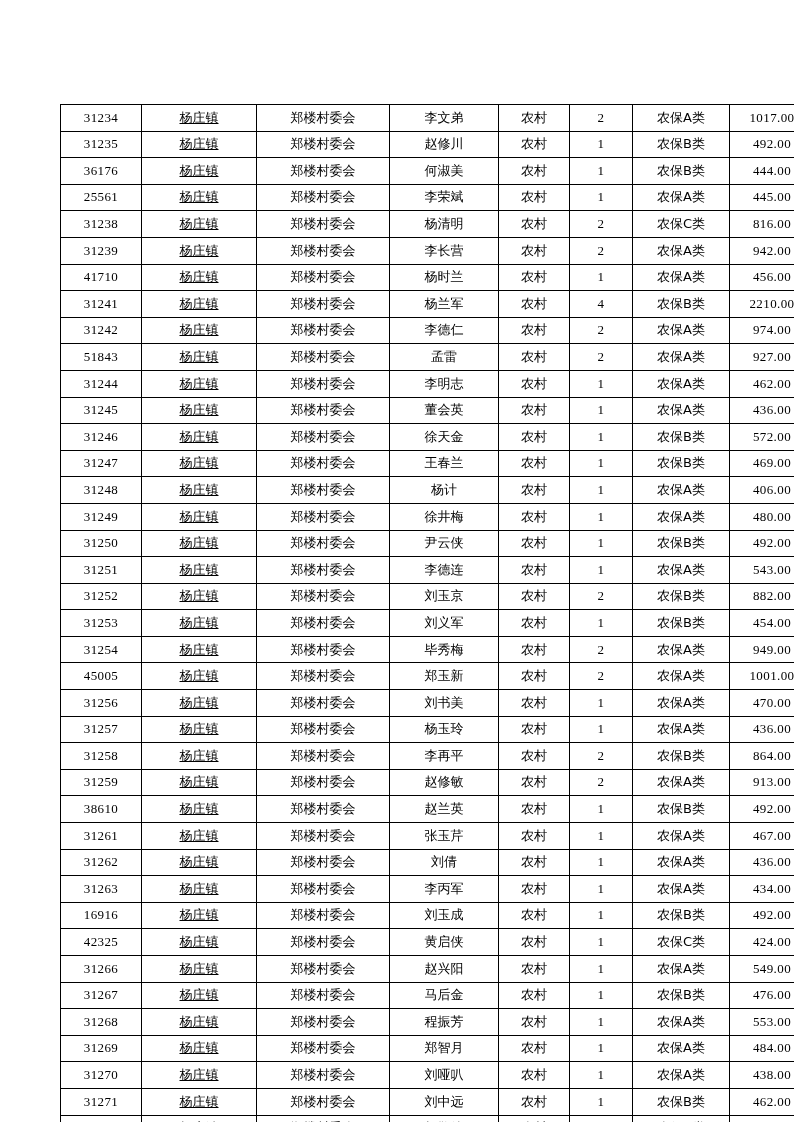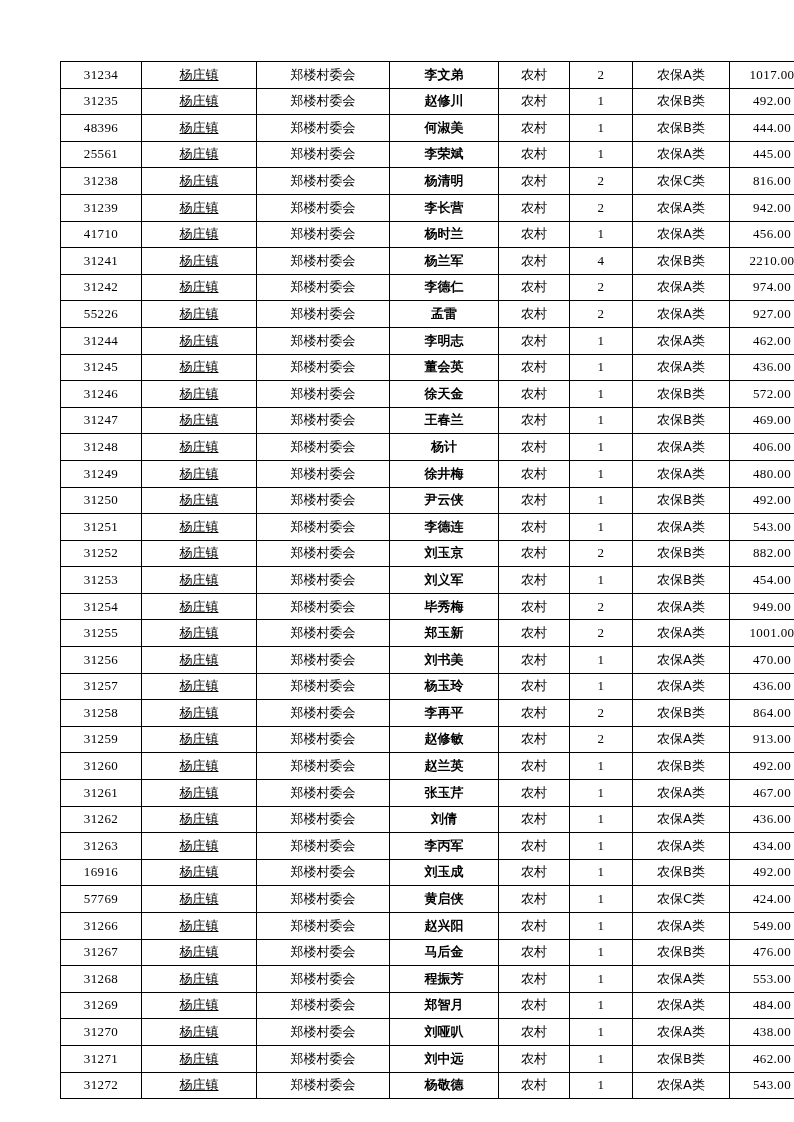--- a/index.html
+++ b/index.html
@@ -11,42 +11,42 @@
     width: 794px;
     height: 1122px;
     font-family: "Liberation Serif", "DejaVu Serif", serif;
     color: #000000;
   }
   .page {
     position: relative;
     width: 794px;
     height: 1122px;
     box-sizing: border-box;
-    padding: 61px 60px 0 60px;
+    padding: 104px 60px 0 60px;
   }
   table.data-table {
     border-collapse: collapse;
     width: 674px;
     table-layout: fixed;
   }
   table.data-table td {
     border: 1px solid #000000;
     height: 25.6px;
     text-align: center;
     vertical-align: middle;
     font-size: 13px;
     line-height: 1.1;
     padding: 0 2px;
     overflow: hidden;
     white-space: nowrap;
   }
   td.col-id      { width: 76px; }
   td.col-town    { width: 110px; text-decoration: underline; }
   td.col-village { width: 128px; }
-  td.col-name    { width: 104px; font-weight: bold; }
+  td.col-name    { width: 104px; }
   td.col-type    { width: 66px; }
   td.col-count   { width: 58px; }
   td.col-cat     { width: 92px; }
   td.col-amount  { width: 80px; }
 
   td.num {
     font-family: "Liberation Serif", "DejaVu Serif", serif;
     letter-spacing: 0.4px;
   }
   td.cjk {
@@ -74,21 +74,21 @@
           <td class="col-id num">31235</td>
           <td class="col-town cjk">杨庄镇</td>
           <td class="col-village cjk">郑楼村委会</td>
           <td class="col-name cjk">赵修川</td>
           <td class="col-type cjk">农村</td>
           <td class="col-count num">1</td>
           <td class="col-cat cjk">农保B类</td>
           <td class="col-amount num">492.00</td>
         </tr>
         <tr>
-          <td class="col-id num">48396</td>
+          <td class="col-id num">36176</td>
           <td class="col-town cjk">杨庄镇</td>
           <td class="col-village cjk">郑楼村委会</td>
           <td class="col-name cjk">何淑美</td>
           <td class="col-type cjk">农村</td>
           <td class="col-count num">1</td>
           <td class="col-cat cjk">农保B类</td>
           <td class="col-amount num">444.00</td>
         </tr>
         <tr>
           <td class="col-id num">25561</td>
@@ -144,21 +144,21 @@
           <td class="col-id num">31242</td>
           <td class="col-town cjk">杨庄镇</td>
           <td class="col-village cjk">郑楼村委会</td>
           <td class="col-name cjk">李德仁</td>
           <td class="col-type cjk">农村</td>
           <td class="col-count num">2</td>
           <td class="col-cat cjk">农保A类</td>
           <td class="col-amount num">974.00</td>
         </tr>
         <tr>
-          <td class="col-id num">55226</td>
+          <td class="col-id num">51843</td>
           <td class="col-town cjk">杨庄镇</td>
           <td class="col-village cjk">郑楼村委会</td>
           <td class="col-name cjk">孟雷</td>
           <td class="col-type cjk">农村</td>
           <td class="col-count num">2</td>
           <td class="col-cat cjk">农保A类</td>
           <td class="col-amount num">927.00</td>
         </tr>
         <tr>
           <td class="col-id num">31244</td>
@@ -264,21 +264,21 @@
           <td class="col-id num">31254</td>
           <td class="col-town cjk">杨庄镇</td>
           <td class="col-village cjk">郑楼村委会</td>
           <td class="col-name cjk">毕秀梅</td>
           <td class="col-type cjk">农村</td>
           <td class="col-count num">2</td>
           <td class="col-cat cjk">农保A类</td>
           <td class="col-amount num">949.00</td>
         </tr>
         <tr>
-          <td class="col-id num">31255</td>
+          <td class="col-id num">45005</td>
           <td class="col-town cjk">杨庄镇</td>
           <td class="col-village cjk">郑楼村委会</td>
           <td class="col-name cjk">郑玉新</td>
           <td class="col-type cjk">农村</td>
           <td class="col-count num">2</td>
           <td class="col-cat cjk">农保A类</td>
           <td class="col-amount num">1001.00</td>
         </tr>
         <tr>
           <td class="col-id num">31256</td>
@@ -314,21 +314,21 @@
           <td class="col-id num">31259</td>
           <td class="col-town cjk">杨庄镇</td>
           <td class="col-village cjk">郑楼村委会</td>
           <td class="col-name cjk">赵修敏</td>
           <td class="col-type cjk">农村</td>
           <td class="col-count num">2</td>
           <td class="col-cat cjk">农保A类</td>
           <td class="col-amount num">913.00</td>
         </tr>
         <tr>
-          <td class="col-id num">31260</td>
+          <td class="col-id num">38610</td>
           <td class="col-town cjk">杨庄镇</td>
           <td class="col-village cjk">郑楼村委会</td>
           <td class="col-name cjk">赵兰英</td>
           <td class="col-type cjk">农村</td>
           <td class="col-count num">1</td>
           <td class="col-cat cjk">农保B类</td>
           <td class="col-amount num">492.00</td>
         </tr>
         <tr>
           <td class="col-id num">31261</td>
@@ -364,21 +364,21 @@
           <td class="col-id num">16916</td>
           <td class="col-town cjk">杨庄镇</td>
           <td class="col-village cjk">郑楼村委会</td>
           <td class="col-name cjk">刘玉成</td>
           <td class="col-type cjk">农村</td>
           <td class="col-count num">1</td>
           <td class="col-cat cjk">农保B类</td>
           <td class="col-amount num">492.00</td>
         </tr>
         <tr>
-          <td class="col-id num">57769</td>
+          <td class="col-id num">42325</td>
           <td class="col-town cjk">杨庄镇</td>
           <td class="col-village cjk">郑楼村委会</td>
           <td class="col-name cjk">黄启侠</td>
           <td class="col-type cjk">农村</td>
           <td class="col-count num">1</td>
           <td class="col-cat cjk">农保C类</td>
           <td class="col-amount num">424.00</td>
         </tr>
         <tr>
           <td class="col-id num">31266</td>

